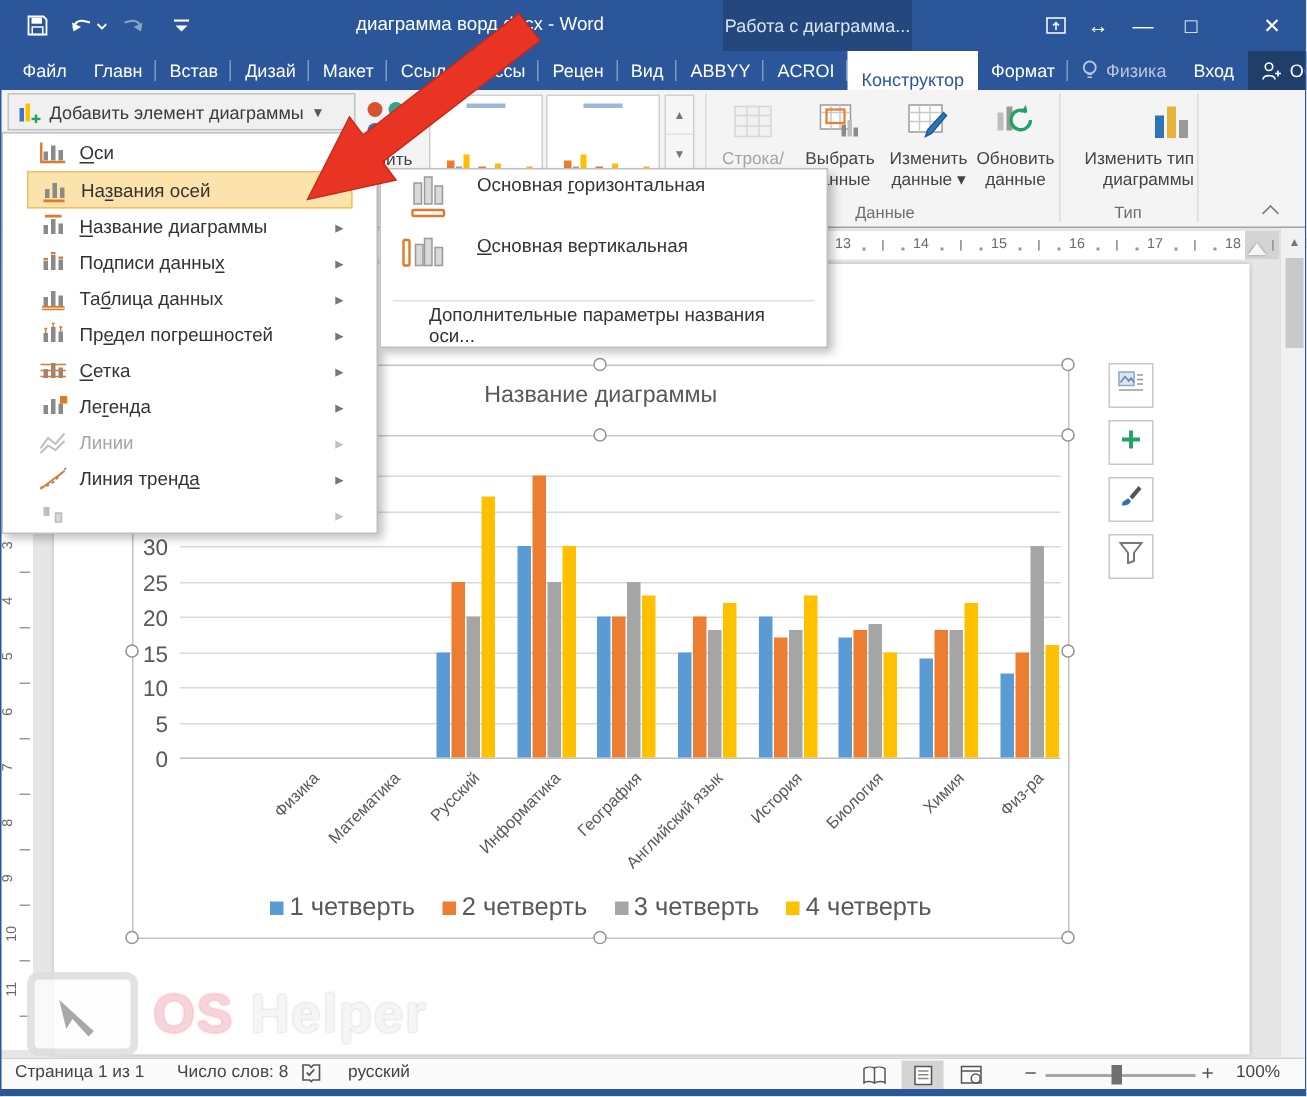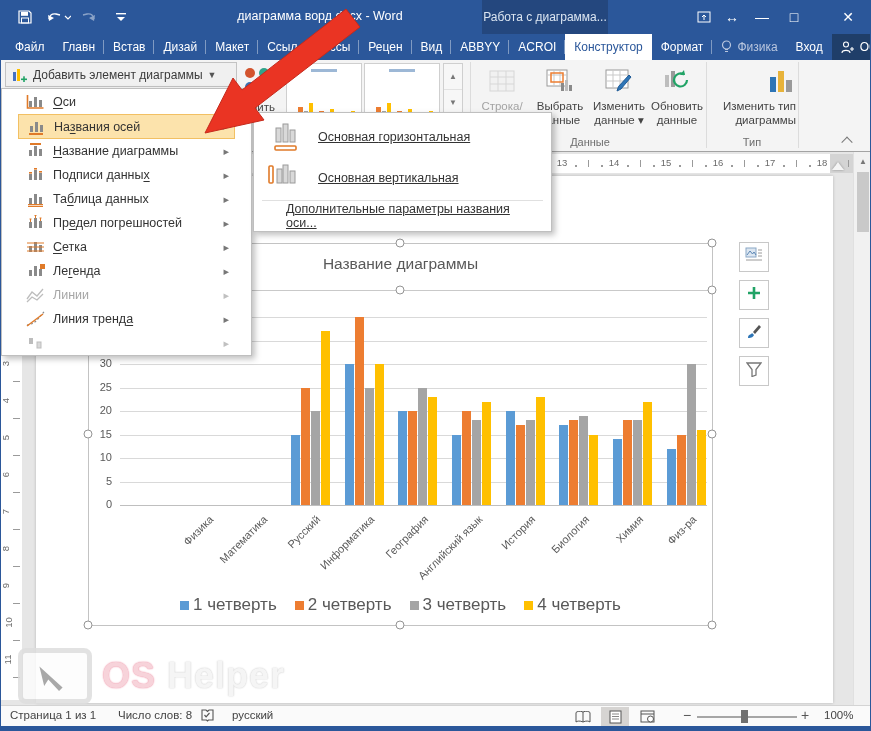--- a/index.html
+++ b/index.html
@@ -11,21 +11,21 @@
   #titlebar{left:0;top:0;width:871px;height:34px;background:#2b579a;color:#fff;}
   .qa-ico{top:8px;width:18px;height:18px;display:flex;align-items:center;justify-content:center;}
   #title-text{top:9px;left:170px;width:300px;text-align:center;font-size:12.5px;color:#fff;white-space:nowrap;}
   #ctx-group{left:482px;top:0;width:126px;height:34px;background:#24477e;color:#dbe5f1;font-size:12px;display:flex;align-items:center;justify-content:center;white-space:nowrap;overflow:hidden;}
   .winbtn{top:0;height:34px;width:32px;display:flex;align-items:center;justify-content:center;color:#fff;font-size:14px;}
 
   
   #tabrow{left:0;top:34px;width:871px;height:26px;background:#2b579a;display:flex;align-items:stretch;padding-left:6px;}
   .tab{position:relative;display:flex;align-items:center;padding:0 9px;color:#fff;font-size:12px;white-space:nowrap;cursor:default;}
   .tab.sep::after{content:"";position:absolute;right:0;top:6px;height:14px;width:1px;background:rgba(255,255,255,.4);}
-  .tab.active{background:#fff;color:#2b579a;}
+  .tab.active{background:#fff;color:#2b579a;align-items:flex-end;}
   .tab.muted{color:#b9c6de;}
   .tab.dark{background:#1f3e69;}
   .tab .tico{margin-right:5px;display:flex;align-items:center;}
 
   
   #ribbon{left:0;top:60px;width:871px;height:92px;background:#f4f4f4;border-bottom:1px solid #a3a3a3;}
   #add-elem-btn{left:5px;top:2px;width:232px;height:25px;border:1px solid #c3c3c3;background:#f0f0f0;display:flex;align-items:center;font-size:12px;color:#3b3b3b;padding:0 6px;}
   #colors-icon{left:240px;top:4px;width:34px;height:34px;}
   #colors-frag{left:251px;top:41px;font-size:11.5px;color:#444;}
   .gal-thumb{top:3px;width:76px;height:80px;background:#fff;border:1px solid #cfcfcf;}
@@ -52,42 +52,42 @@
   #scrollcol{left:853px;top:152px;width:18px;height:554px;background:#f1f1f1;border-left:1px solid #e0e0e0;z-index:2;}
   #scroll-up{position:absolute;left:2px;top:2px;width:14px;height:15px;color:#777;font-size:8px;display:flex;align-items:center;justify-content:center;}
   #scroll-thumb{position:absolute;left:3px;top:20px;width:12px;height:60px;background:#c9c9c9;}
 
   
   #chart-frame{left:88px;top:243px;width:625px;height:383px;border:1px solid #c3c3c3;background:#fff;z-index:3;}
   #title-line{left:88px;top:290px;width:625px;height:1px;background:#c9c9c9;z-index:3;}
   #chart-title{left:88px;top:255px;width:625px;text-align:center;font-size:15.5px;color:#595959;z-index:3;}
   .grid{position:absolute;height:1px;background:#d9d9d9;z-index:3;}
   .grid.axisline{background:#bfbfbf;}
-  .ylab{position:absolute;width:30px;text-align:right;font-size:11px;color:#595959;z-index:3;}
+  .ylab{position:absolute;width:30px;text-align:right;font-size:15px;color:#595959;z-index:3;}
   .bar{position:absolute;z-index:3;}
   .xlab{position:absolute;width:96px;text-align:right;font-size:11px;color:#595959;transform:rotate(-45deg);transform-origin:top right;z-index:3;white-space:nowrap;}
   #legend{left:88px;top:595px;width:625px;display:flex;justify-content:center;gap:18px;z-index:3;}
   .leg-item{display:flex;align-items:center;gap:4px;font-size:17px;color:#595959;}
   .leg-sw{width:9px;height:9px;display:inline-block;}
   .handle{position:absolute;width:9px;height:9px;border-radius:50%;background:#fff;border:1.5px solid #949494;transform:translate(-50%,-50%);z-index:4;}
 
   
   .sidebtn{left:739px;width:30px;height:30px;background:#fff;border:1px solid #c8c8c8;display:flex;align-items:center;justify-content:center;z-index:6;}
 
   
   #menu{left:1px;top:88px;width:251px;height:268px;background:#fff;border:1px solid #bfbfbf;box-shadow:3px 3px 6px rgba(0,0,0,.25);z-index:40;padding:1px 16px;}
   .mi{position:relative;height:24px;display:flex;align-items:center;padding:0 6px 0 8px;font-size:12.5px;color:#333;}
   .mi .mico{width:20px;height:16px;margin-right:7px;flex:0 0 20px;}
   .mi .marrow{margin-left:auto;color:#777;font-size:11px;}
   .mi.hl{background:#fce3ac;border:1px solid #f2c063;height:25px;}
   .mi.disabled{color:#a6a6a6;}
   .mi.disabled .marrow{color:#c0c0c0;}
   .mi u{text-underline-offset:2px;}
   #submenu{left:253px;top:112px;width:299px;height:120px;background:#fff;border:1px solid #bfbfbf;box-shadow:3px 3px 6px rgba(0,0,0,.25);z-index:41;padding:3px 0;}
-  .smi{height:41px;display:flex;align-items:center;padding:0 10px;font-size:12.5px;color:#333;text-decoration:underline;}
+  .smi{height:41px;display:flex;padding:0 10px;font-size:12.5px;color:#333;}
   .smi .smico{width:36px;height:30px;margin:0 14px 0 4px;}
   .smi.small{height:25px;padding-left:32px;}
   #sm-sep{margin:2px 8px;height:1px;background:#e0e0e0;}
 
   
   #wm{left:18px;top:648px;z-index:15;display:flex;align-items:center;opacity:.85;}
   #wm-mon{width:74px;height:56px;border:5px solid #dedede;border-radius:8px;background:#fdfdfd;position:relative;}
   #wm-mon svg{position:absolute;left:8px;top:6px;}
   #wm-text{font-weight:bold;font-size:36px;letter-spacing:1px;margin-left:10px;white-space:nowrap;}
   #wm-os{color:#f6ccd4;text-shadow:0 0 1px #ee8fa4,0 0 2px #ee8fa4;}

